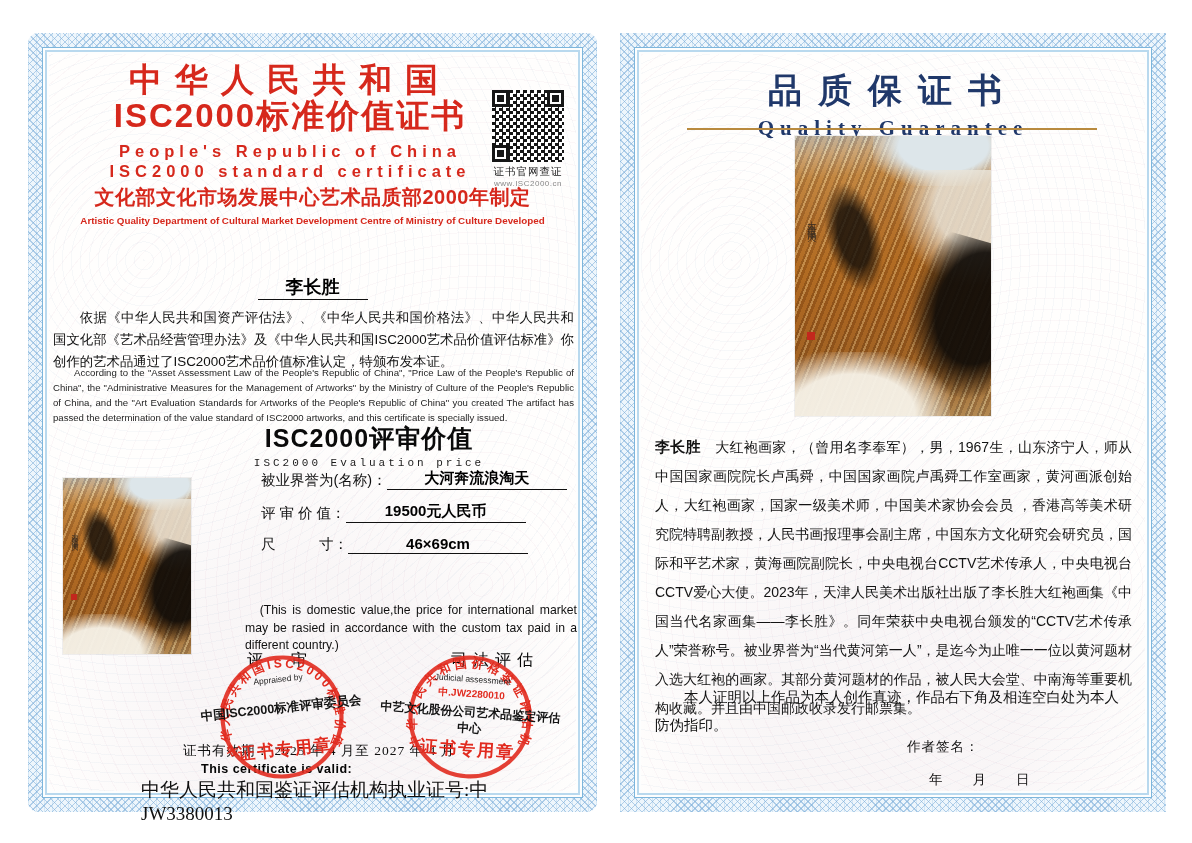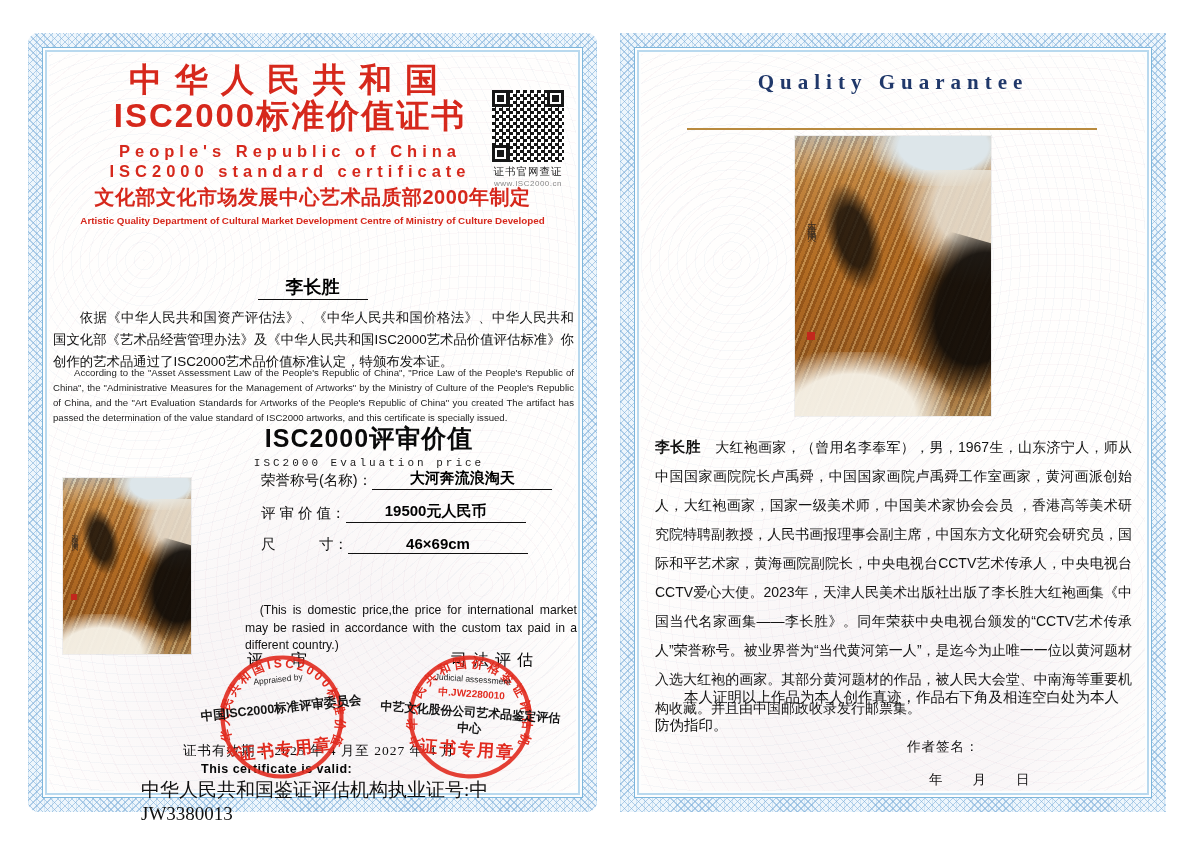--- a/index.html
+++ b/index.html
@@ -129,33 +129,33 @@
 
     <div class="abs para-cn" style="left:4px;top:253px;width:521px;">依据《中华人民共和国资产评估法》、《中华人民共和国价格法》、中华人民共和国文化部《艺术品经营管理办法》及《中华人民共和国ISC2000艺术品价值评估标准》你创作的艺术品通过了ISC2000艺术品价值标准认定，特颁布发本证。</div>
     <div class="abs para-en" style="left:4px;top:312px;width:521px;">According to the "Asset Assessment Law of the People's Republic of China", "Price Law of the People's Republic of China", the "Administrative Measures for the Management of Artworks" by the Ministry of Culture of the People's Republic of China, and the "Art Evaluation Standards for Artworks of the People's Republic of China" you created The artifact has passed the determination of the value standard of ISC2000 artworks, and this certificate is specially issued.</div>
 
     <div class="abs ctr" style="left:160px;top:368px;width:320px;">
       <div class="sec-title">ISC2000评审价值</div>
       <div class="sec-sub">ISC2000 Evaluation price</div>
     </div>
 
     <div class="frow" style="top:415px;">
-      <span class="flabel">荣誉称号(名称)：</span>
+      <span class="flabel">被业界誉为(名称)：</span>
       <span class="fval">大河奔流浪淘天</span>
     </div>
     <div class="frow" style="top:448px;">
       <span class="flabel">评 审 价 值：</span>
       <span class="fval">19500元人民币</span>
     </div>
     <div class="frow" style="top:481px;">
       <span class="flabel">尺　　　寸：</span>
       <span class="fval">46×69cm</span>
     </div>
 
-    <div class="abs note-en" style="left:196px;top:548px;width:332px;">(This is domestic price,the price for international market may be rasied in accordance with the custom tax paid in a different country.)</div>
+    <div class="abs note-en" style="left:196px;top:548px;width:332px;">(This is domestic value,the price for international market may be rasied in accordance with the custom tax paid in a different country.)</div>
 
     <div class="abs appr-label" style="left:198px;top:596px;">评　审</div>
     <div class="abs appr-label" style="left:402px;top:596px;">司法评估</div>
 
     <div class="abs painting" style="left:14px;top:424px;width:128px;height:176px;">
       <div class="pt-streaks"></div>
       <div class="pt-sky"></div>
       <div class="pt-mist"></div>
       <div class="pt-rock-l"></div>
       <div class="pt-rock-r"></div>
@@ -199,20 +199,21 @@
   </div>
  </div>
 </div>
 
 <div class="cert" style="left:620px;top:33px;width:546px;height:779px;">
  <div class="cert-inner">
   <div class="cert-inner2">
    <div class="cert-body">
 
     <div class="abs ctr" style="left:0;top:14px;width:100%;">
+      <div class="q-title">品质保证书</div>
       <div class="q-sub">Quality Guarantee</div>
     </div>
 
     <div class="abs gold-rule" style="left:46px;top:74px;width:410px;"></div>
 
     <div class="abs painting" style="left:154px;top:82px;width:196px;height:280px;">
       <div class="pt-streaks"></div>
       <div class="pt-sky"></div>
       <div class="pt-mist"></div>
       <div class="pt-rock-l"></div>

